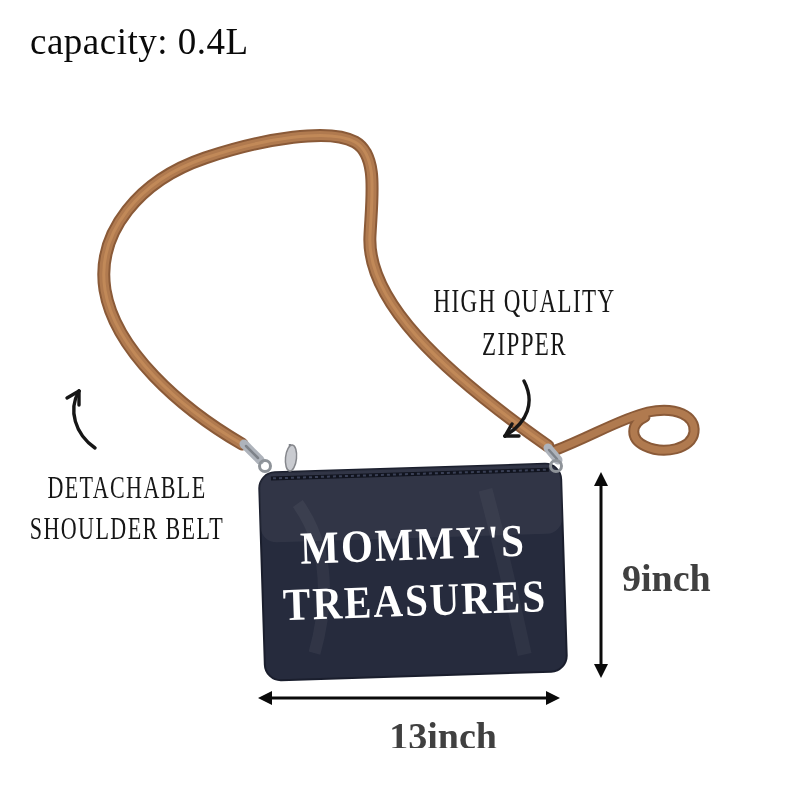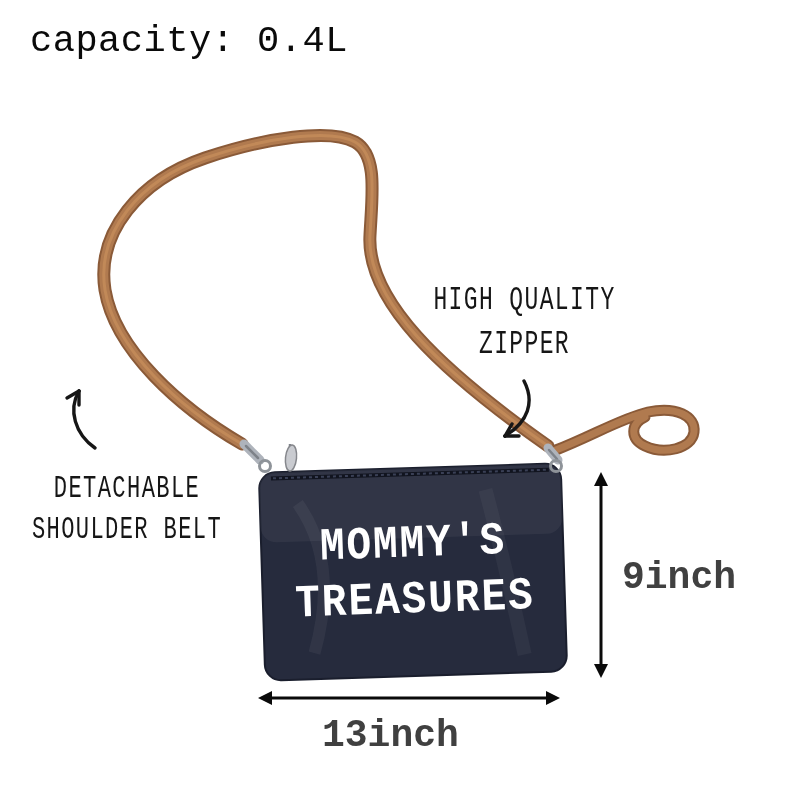--- a/index.html
+++ b/index.html
@@ -1,26 +1,26 @@
 <!DOCTYPE html>
 <html><head>
 <meta charset="utf-8">
 <style>
   html,body{margin:0;padding:0;background:#fff;}
   .stage{position:relative;width:800px;height:748px;background:#ffffff;overflow:hidden;
-         font-family:Liberation Mono, monospace;color:#111;}
+         font-family:Liberation Serif, serif;color:#111;}
   .abs{position:absolute;}
   .capacity{left:30px;top:20px;font-size:37px;font-weight:400;letter-spacing:0.5px;color:#0a0a0a;}
   .hand{font-weight:400;color:#161616;text-align:center;line-height:1.3;
         letter-spacing:1.5px;transform:scale(0.92,1.32);transform-origin:center top;}
   .hand-zipper{left:412px;top:280px;width:225px;font-size:25px;}
   .hand-belt{left:18px;top:468px;width:218px;font-size:24px;}
   .dim{font-size:38px;font-weight:700;color:#404040;}
   .dim-h{left:622px;top:556px;}
-  .dim-w{left:322px;top:714px;width:175px;text-align:left;}
+  .dim-w{left:322px;top:714px;width:175px;text-align:right;}
   .bag-text{left:272px;top:522px;width:284px;text-align:center;color:#fff;
             font-weight:700;font-size:41px;letter-spacing:2px;line-height:1.22;
             transform:rotate(-2deg) scale(1,1.12);transform-origin:center center;}
   svg{position:absolute;left:0;top:0;}
 </style>
 </head>
 <body>
 
 <div class="stage">
 

